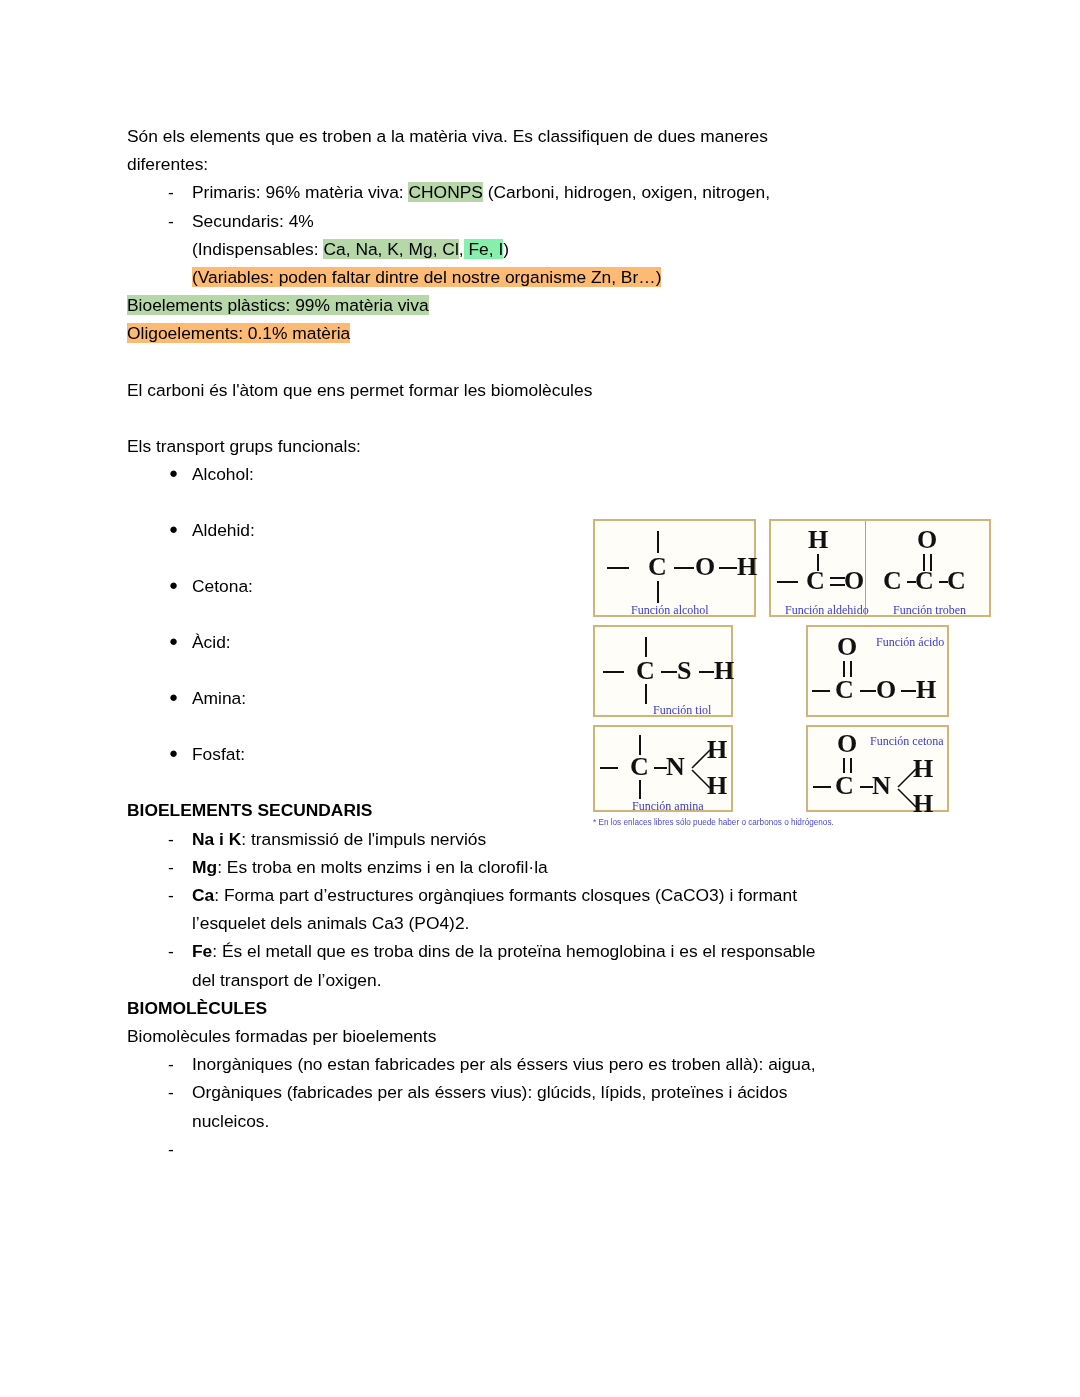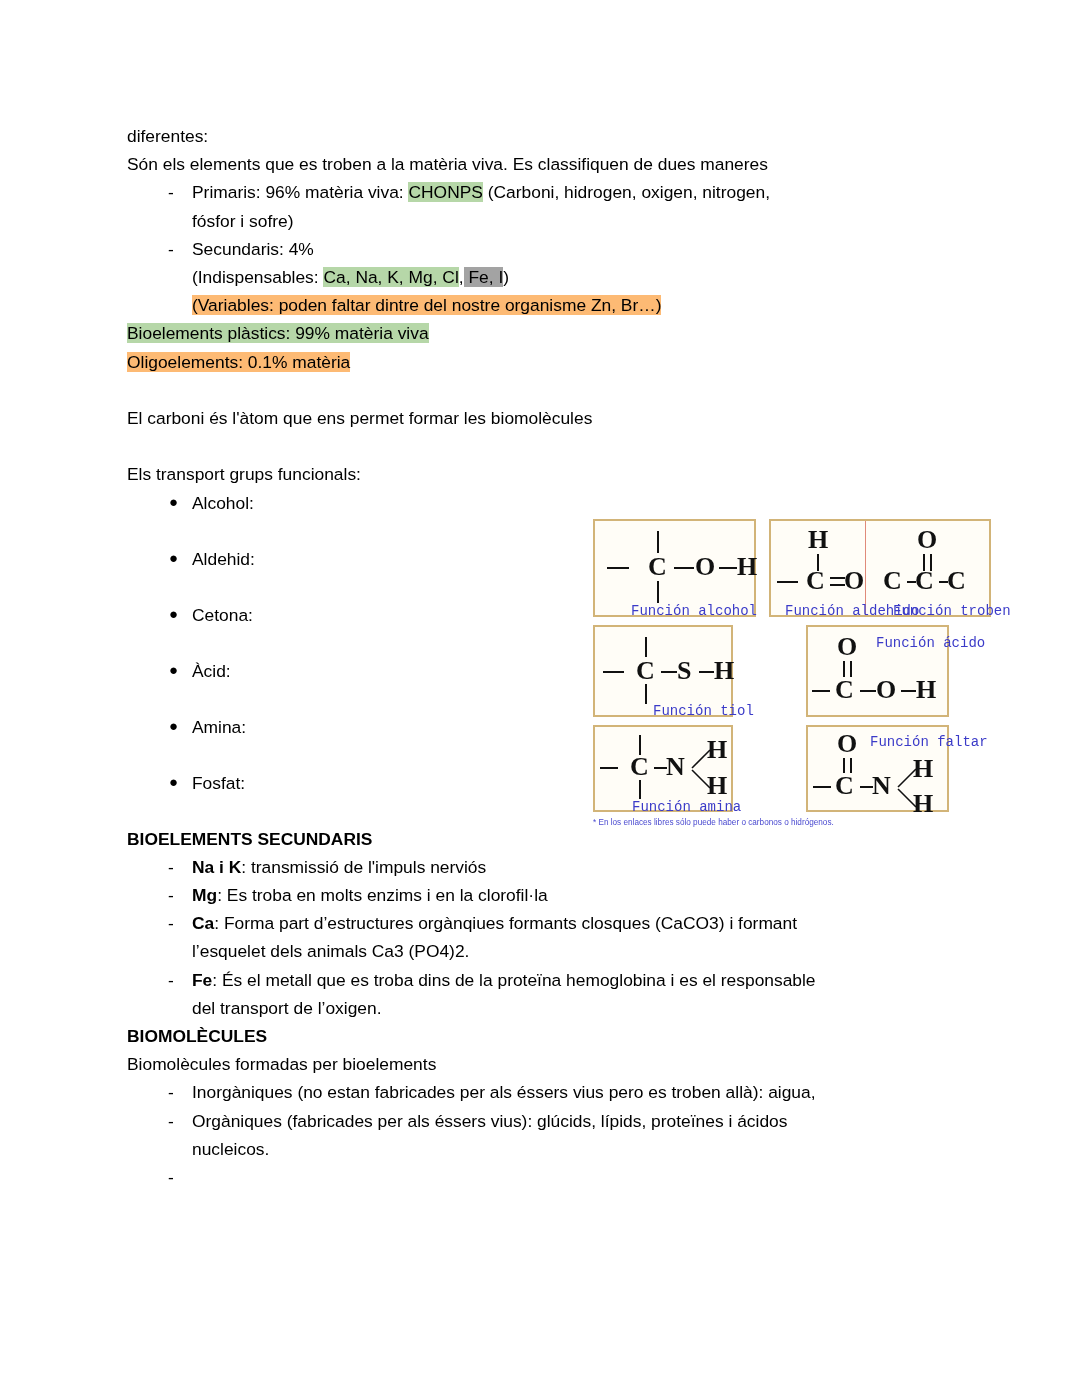--- a/index.html
+++ b/index.html
@@ -25,21 +25,21 @@
   .doc {
     position: absolute;
     left: 127px;
     top: 122px;
     width: 830px;
     font-size: 17.4px;
     line-height: 28.2px;
   }
   .para { margin: 0; }
   .hl-green { background: #b6d7a8; }
-  .hl-blue  { background: #a3a3a3; text-align: center; }
+  .hl-blue  { background: #86efac; text-align: center; }
   .hl-line-green { background: #b6d7a8; display: inline; }
   .hl-line-blue  { background: #fdba74; display: inline; }
 
   .dash-list { margin: 0; padding: 0; list-style: none; }
   .dash-item {
     position: relative;
     padding-left: 65px;
     margin: 0;
   }
   .dash-item > .dash-mark {
@@ -80,22 +80,22 @@
   }
   .chembox {
     position: absolute;
     border: 2px solid #d2b478;
     background: #fffdf7;
     box-sizing: border-box;
   }
   .fig-caption {
     position: absolute;
     color: #3b3bc8;
-    font-size: 14px;
-    font-family: Liberation Mono, monospace;
+    font-size: 12px;
+    font-family: Liberation Serif, serif;
     white-space: nowrap;
   }
   .fig-note {
     position: absolute;
     left: 0;
     top: 299px;
     color: #4a4ad0;
     font-size: 8.2px;
     white-space: nowrap;
   }
@@ -119,31 +119,28 @@
     background: #e08a7a;
   }
 </style>
 </head>
 <body>
 
 <div class="page">
 
   <div class="doc">
 
+    <p class="para">Són els elements que es troben a la matèria viva. Es classifiquen de dues maneres</p>
     <p class="para">diferentes:</p>
-    <p class="para">Són els elements que es troben a la matèria viva. Es classifiquen de dues maneres</p>
 
     <div class="dash-list">
 
       <div class="dash-item">
         <span class="dash-mark">-</span>
         <span>Primaris: 96% matèria viva: </span><span class="hl-green">CHONPS</span><span> (Carboni, hidrogen, oxigen, nitrogen,</span>
-      </div>
-      <div class="dash-item">
-        <span>fósfor i sofre)</span>
       </div>
 
       <div class="dash-item">
         <span class="dash-mark">-</span>
         <span>Secundaris: 4%</span>
       </div>
 
       <div class="sub-line">
         <span> (Indispensables: </span><span class="hl-green">Ca, Na, K, Mg, Cl</span><span>,</span><span class="hl-blue"> Fe, I</span><span>)</span>
       </div>
@@ -312,21 +309,21 @@
         <line x1="2" y1="24" x2="20" y2="6" stroke="#111" stroke-width="1.6"></line>
         <line x1="2" y1="26" x2="20" y2="44" stroke="#111" stroke-width="1.6"></line>
       </svg>
       <div class="atom" style="left:112px; top:10px;">H</div>
       <div class="atom" style="left:112px; top:46px;">H</div>
       <div class="bond bond-v" style="left:44px; top:53px; height:19px;"></div>
       <div class="fig-caption" style="left:37px; top:72px;">Función amina</div>
     </div>
 
     <div class="chembox" style="left:213px; top:206px; width:143px; height:87px;">
-      <div class="fig-caption" style="left:62px; top:7px;">Función faltar</div>
+      <div class="fig-caption" style="left:62px; top:7px;">Función cetona</div>
       <div class="atom" style="left:29px; top:4px;">O</div>
       <div class="bond bond-v" style="left:35px; top:31px; height:15px;"></div>
       <div class="bond bond-v" style="left:42px; top:31px; height:15px;"></div>
       <div class="bond bond-h" style="left:5px; top:59px; width:18px;"></div>
       <div class="atom" style="left:27px; top:46px;">C</div>
       <div class="bond bond-h" style="left:52px; top:59px; width:13px;"></div>
       <div class="atom" style="left:64px; top:46px;">N</div>
       <svg width="36" height="50" style="position:absolute; left:88px; top:36px;">
         <line x1="2" y1="24" x2="20" y2="6" stroke="#111" stroke-width="1.6"></line>
         <line x1="2" y1="26" x2="20" y2="44" stroke="#111" stroke-width="1.6"></line>

